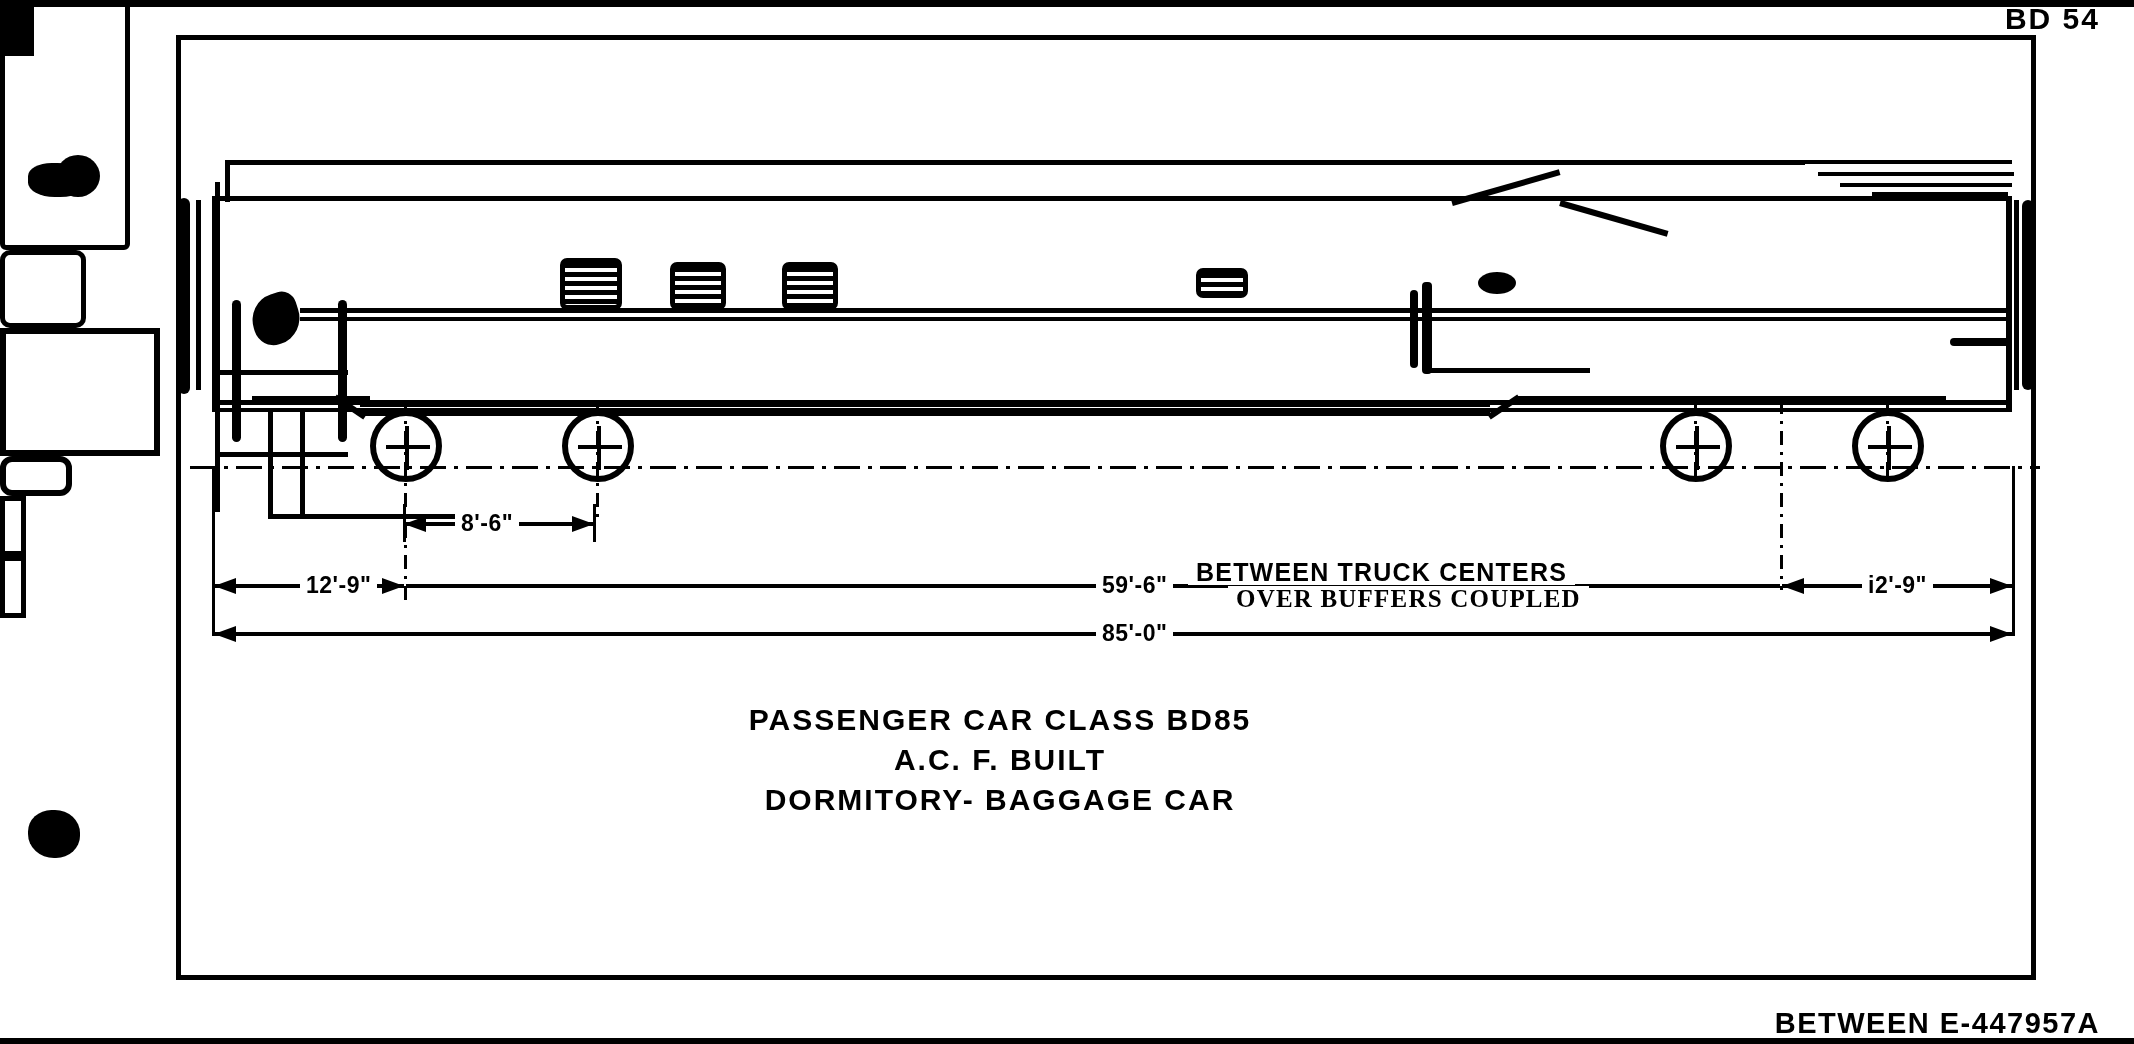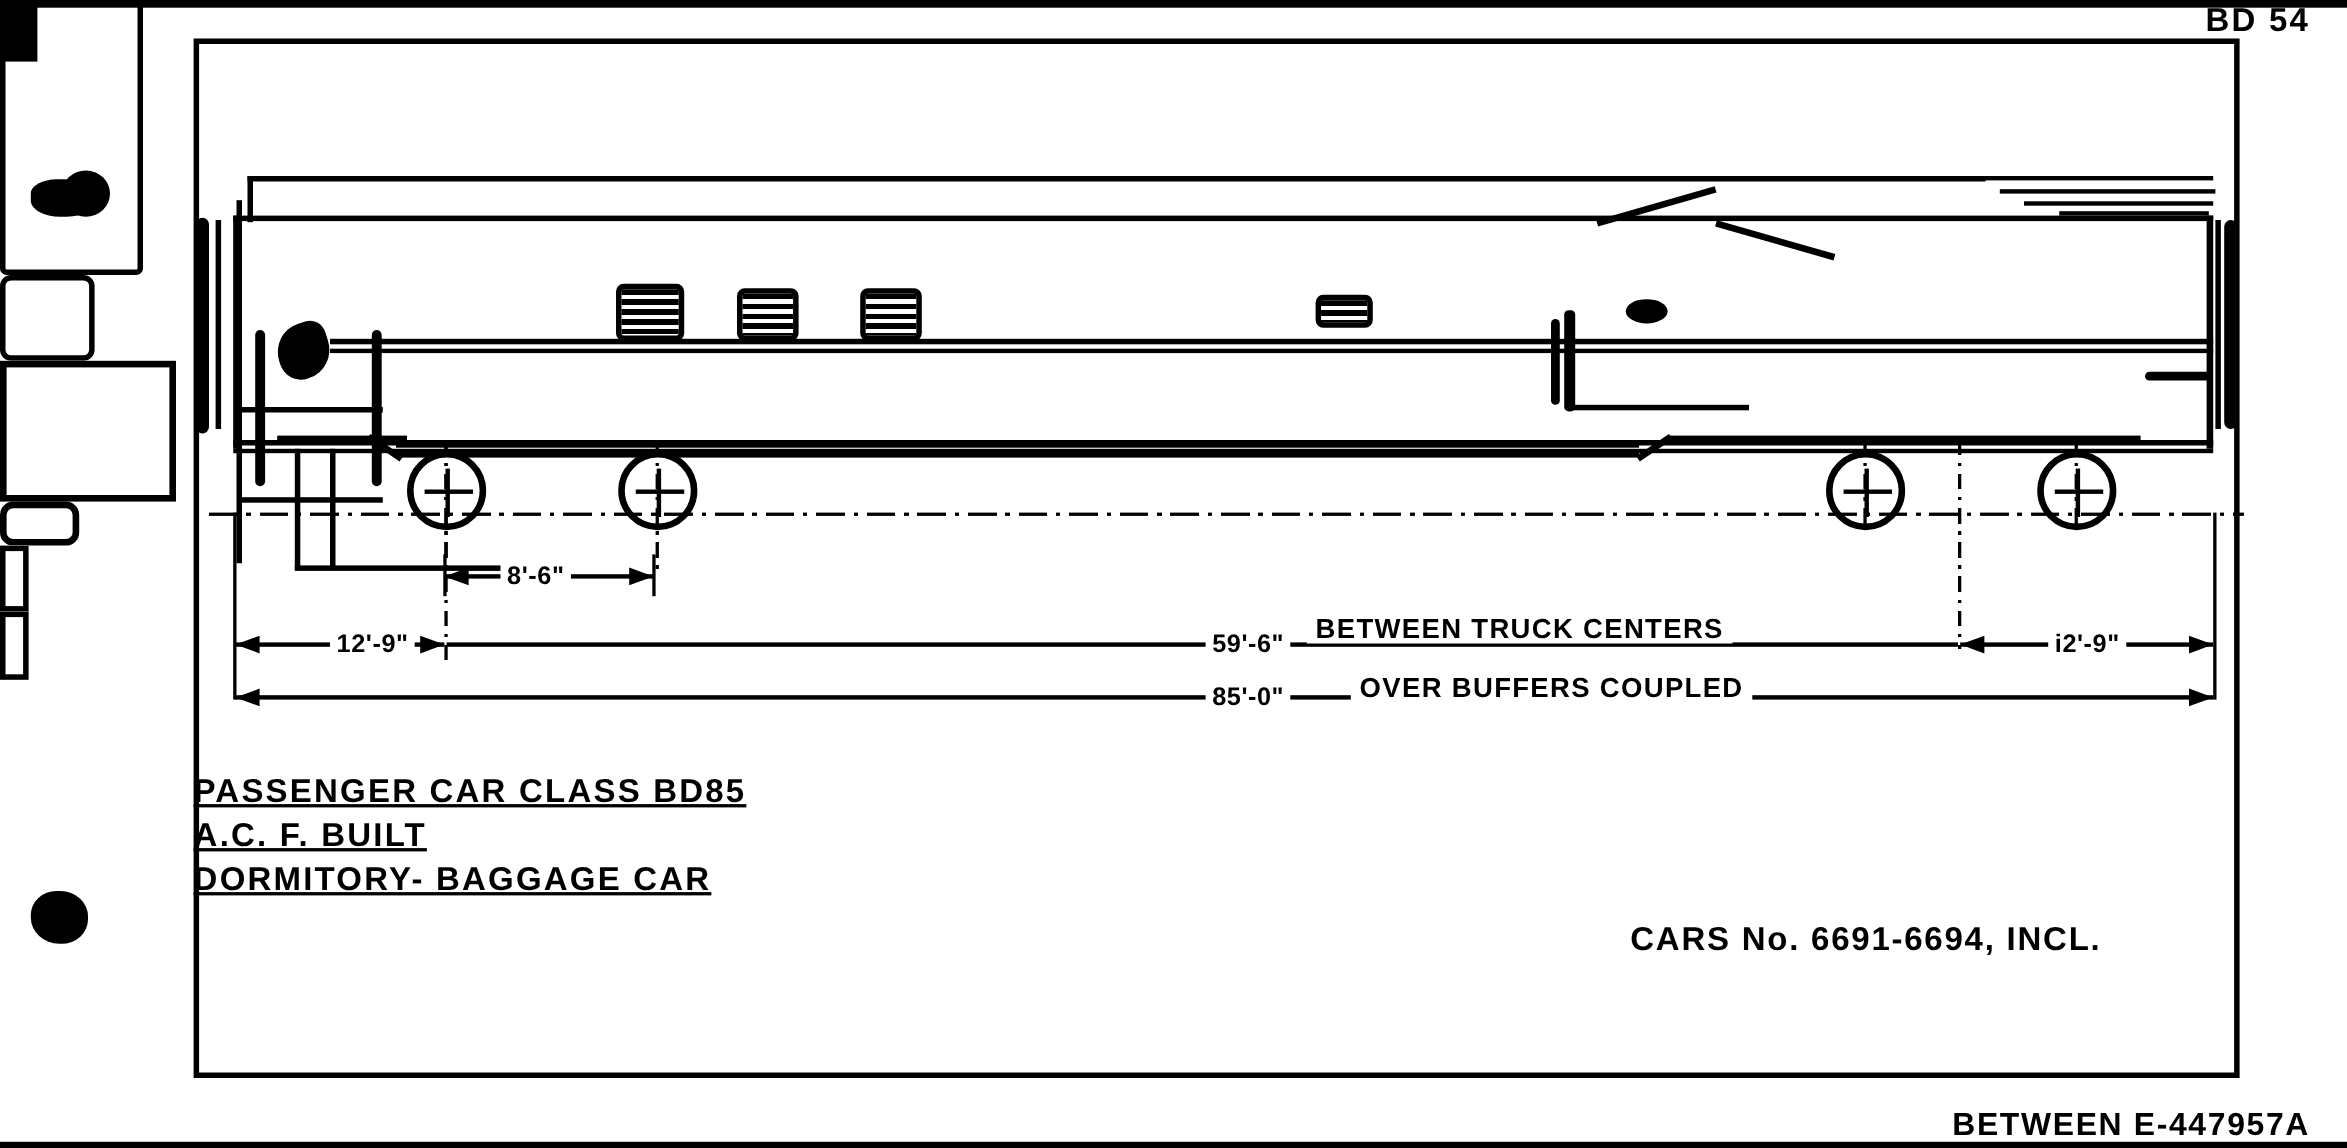--- a/index.html
+++ b/index.html
@@ -136,21 +136,21 @@
   .dimtext{position:absolute;font-size:23px;font-weight:bold;letter-spacing:0.5px;
            white-space:nowrap;background:#fff;padding:0 6px;line-height:1;}
   .dimlabel{position:absolute;font-size:25px;font-weight:bold;letter-spacing:1.2px;
            white-space:nowrap;background:#fff;padding:0 8px;line-height:1;}
   .arrow-l,.arrow-r{position:absolute;width:0;height:0;border-top:8px solid transparent;
            border-bottom:8px solid transparent;}
   .arrow-l{border-right:22px solid #000;}
   .arrow-r{border-left:22px solid #000;}
 
   
-  #titleblock{position:absolute;left:176px;top:700px;width:1648px;text-align:left;text-decoration:underline;}
+  #titleblock{position:absolute;left:176px;top:700px;width:1648px;text-align:center;}
   #titleblock .tline{font-size:30px;font-weight:bold;letter-spacing:2px;line-height:1.33;
                      white-space:nowrap;}
   #carsno{position:absolute;left:1482px;top:838px;font-size:30px;font-weight:bold;
           letter-spacing:1.6px;white-space:nowrap;}
 </style>
 </head>
 <body>
 
 <div id="sheet">
 
@@ -291,23 +291,22 @@
     <div class="arrow-l" style="left:1782px;top:578px;"></div>
     <div class="arrow-r" style="left:1990px;top:578px;"></div>
     <div class="dimtext" style="left:1862px;top:574px;">i2'-9"</div>
   </div>
 
   <div>
     <div class="dimline" style="left:214px;top:632px;width:1798px;"></div>
     <div class="arrow-l" style="left:214px;top:626px;"></div>
     <div class="arrow-r" style="left:1990px;top:626px;"></div>
     <div class="dimtext" style="left:1096px;top:622px;">85'-0"</div>
-    <div class="dimlabel" style="left:1228px;top:614px;">OVER BUFFERS COUPLED</div>
+    <div class="dimlabel" style="left:1228px;top:586px;font-family:Liberation Serif, serif;">OVER BUFFERS COUPLED</div>
   </div>
 
   <div id="titleblock">
     <div class="tline">PASSENGER CAR CLASS BD85</div>
     <div class="tline">A.C. F. BUILT</div>
     <div class="tline">DORMITORY- BAGGAGE CAR</div>
   </div>
-  <div id="carsno">CARS No. 6691-6694, INCL.</div>
 
 </div>
 
 </body></html>

